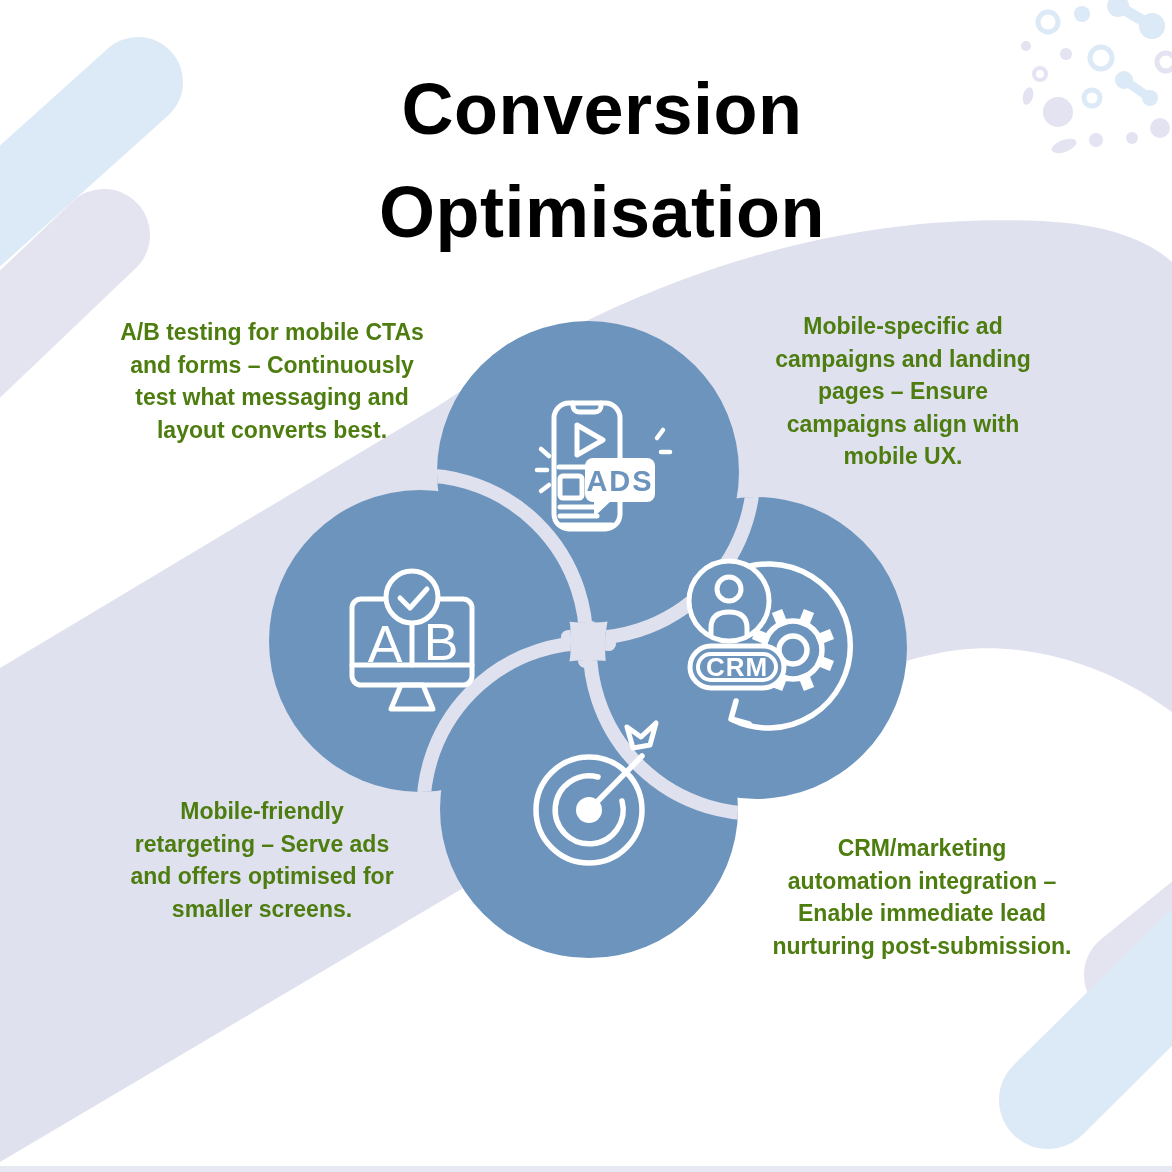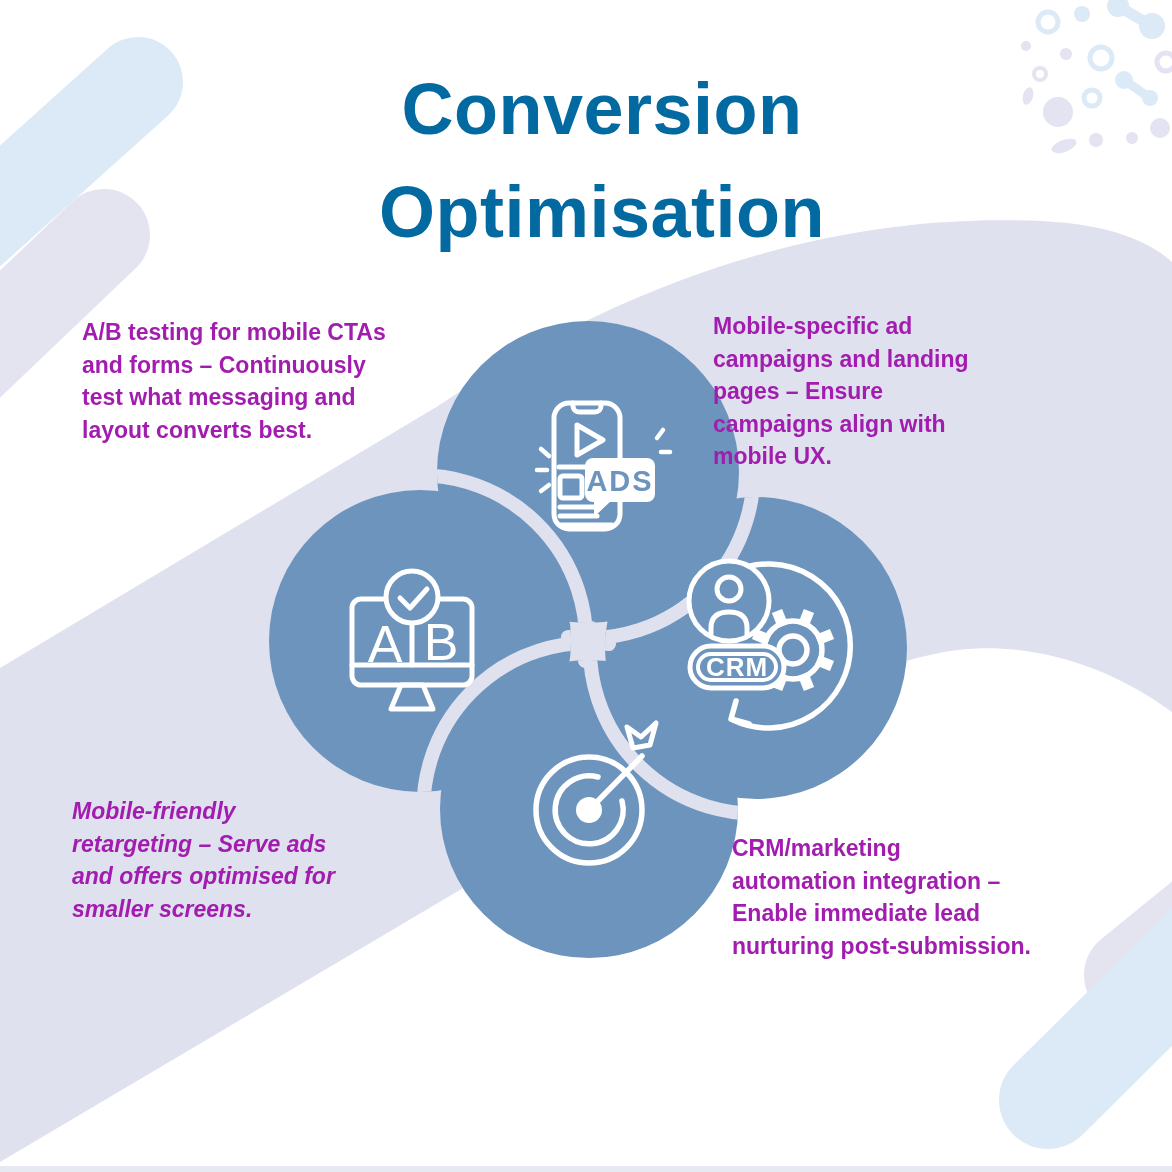--- a/index.html
+++ b/index.html
@@ -4,31 +4,31 @@
 <style>
   html,body{margin:0;padding:0;background:#ffffff;}
   .stage{
     position:relative;width:1172px;height:1172px;background:#ffffff;
     overflow:hidden;font-family:"Liberation Sans",sans-serif;
   }
   .stage svg{position:absolute;left:0;top:0;}
   .title{
     position:absolute;left:602px;top:58px;transform:translateX(-50%);
     width:900px;text-align:center;white-space:pre-line;
-    font-size:72px;line-height:103px;font-weight:700;color:#0369a1;
+    font-size:72px;line-height:103px;font-weight:700;color:#000000;
     letter-spacing:.5px;
   }
   .text-block{
     position:absolute;transform:translateX(-50%);
-    width:380px;white-space:pre-line;
-    font-size:23px;line-height:32.5px;font-weight:700;color:#a21caf;
+    width:380px;text-align:center;white-space:pre-line;
+    font-size:23px;line-height:32.5px;font-weight:700;color:#4d7c0f;
   }
   .tb-tl{left:272px;top:316px;}
   .tb-tr{left:903px;top:310px;}
-  .tb-bl{left:262px;top:795px;font-style:italic;}
+  .tb-bl{left:262px;top:795px;}
   .tb-br{left:922px;top:788px;margin-top:44px;}
   .icon-letter{font-family:"Liberation Sans",sans-serif;}
 </style>
 </head>
 <body>
 
 <div class="stage">
 
   <svg width="1172" height="1172" viewBox="0 0 1172 1172">
     <defs>

